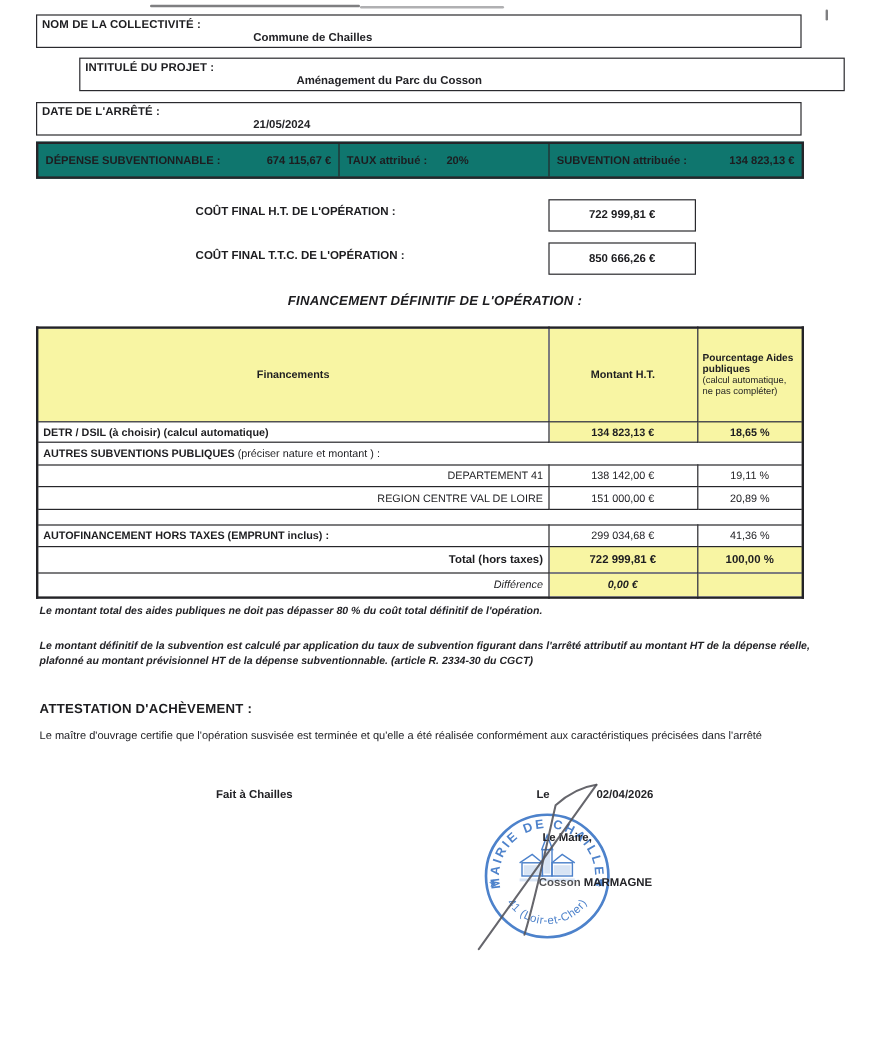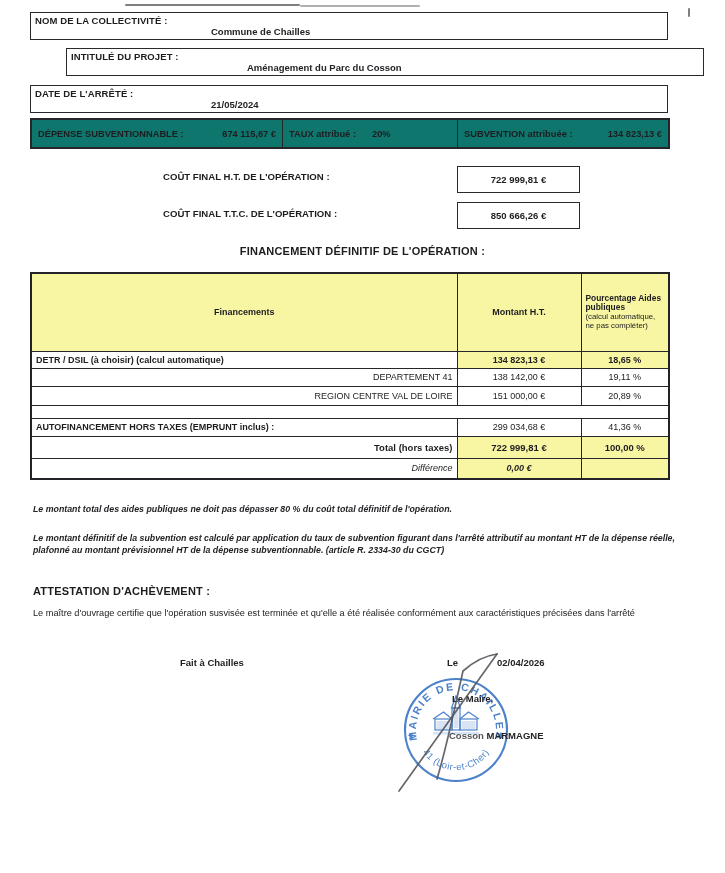--- a/index.html
+++ b/index.html
@@ -21,21 +21,21 @@
   .subsbar{position:absolute;left:30px;top:118px;width:636px;height:27px;border:2px solid #26262a;display:flex;background:#0f766e;}
   .subsbar .cell{display:flex;align-items:center;padding:0 6px;font-size:9.3px;font-weight:bold;box-sizing:border-box;}
   .subsbar .c1{width:251px;border-right:1.6px solid #26262a;justify-content:space-between;}
   .subsbar .c2{width:175px;border-right:1.6px solid #26262a;gap:16px;}
   .subsbar .c3{flex:1;justify-content:space-between;}
   
   .costlabel{position:absolute;left:163px;font-size:9.6px;font-weight:bold;}
   .costbox{position:absolute;left:457px;width:121px;height:25px;border:1.7px solid #2a2a2e;
            display:flex;align-items:center;justify-content:center;font-size:9.5px;font-weight:bold;background:#fff;}
   
-  .fin-title{position:absolute;left:0;top:245px;width:725px;text-align:center;font-size:11px;font-weight:bold;letter-spacing:.2px;}
+  .fin-title{position:absolute;left:0;top:245px;width:725px;text-align:center;font-size:11px;font-weight:bold;letter-spacing:.2px;font-style:italic;}
   .fin-hint{position:absolute;left:33px;top:274px;font-size:14px;color:#232327;}
   .fin-table{position:absolute;left:30px;top:272px;border-collapse:collapse;table-layout:fixed;width:638px;background:#fff;}
   .fin-table td,.fin-table th{border:1.5px solid #26262a;padding:1px 4px;font-size:9px;vertical-align:middle;overflow:hidden;}
   .fin-table{border:2px solid #232327;}
   .yellow{background:var(--highlight);}
   .thc{text-align:center;font-weight:bold;}
   .amt{text-align:center;}
   .b{font-weight:bold;}
   .i{font-style:italic;}
   .r{text-align:right;}
@@ -116,20 +116,25 @@
       <td class="yellow thc hdr1">Montant H.T.</td>
       <td class="yellow" style="text-align:left;">
         <div class="hdr3-title">Pourcentage Aides publiques</div>
         <div class="hdr3-sub">(calcul automatique, ne pas compléter)</div>
       </td>
     </tr>
     <tr style="height:17px;">
       <td class="b">DETR / DSIL (à choisir) (calcul automatique)</td>
       <td class="yellow amt b">134 823,13 €</td>
       <td class="yellow amt b">18,65 %</td>
+    </tr>
+    <tr style="height:19px;">
+      <td colspan="3">
+        <span class="b">AUTRES SUBVENTIONS PUBLIQUES</span><span> (préciser nature et montant ) :</span>
+      </td>
     </tr>
     <tr style="height:18px;">
       <td class="r">DEPARTEMENT 41</td>
       <td class="amt">138 142,00 €</td>
       <td class="amt">19,11 %</td>
     </tr>
     <tr style="height:19px;">
       <td class="r">REGION CENTRE VAL DE LOIRE</td>
       <td class="amt">151 000,00 €</td>
       <td class="amt">20,89 %</td>

